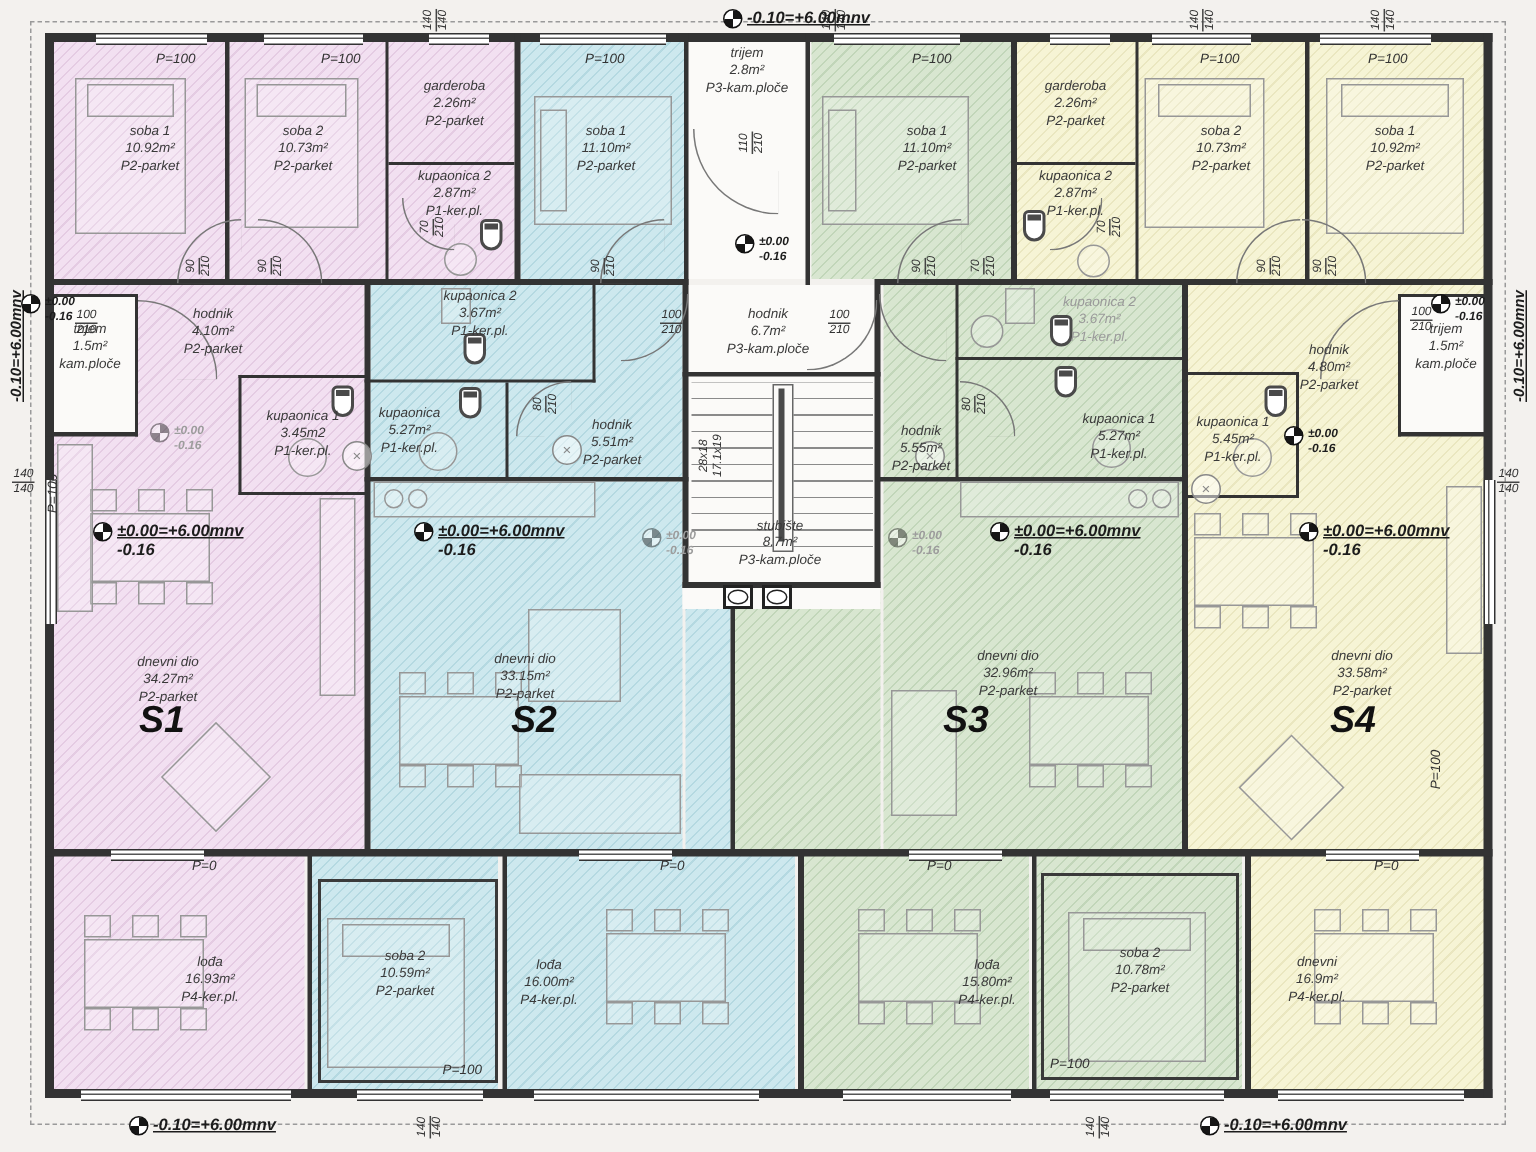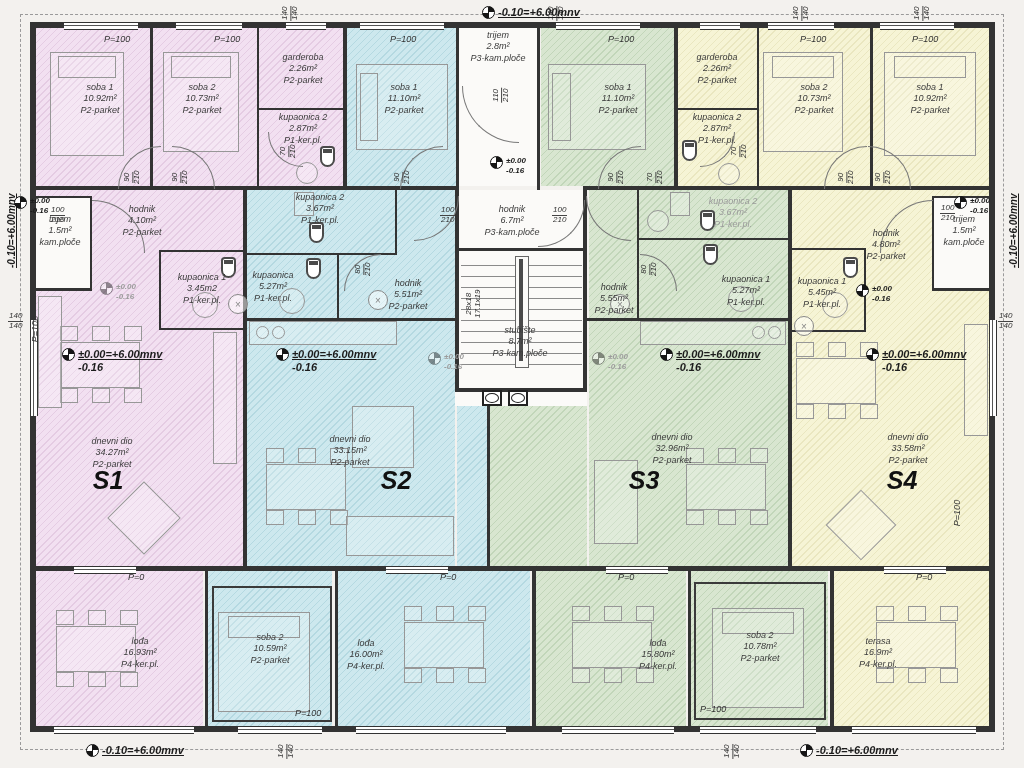--- a/index.html
+++ b/index.html
@@ -388,21 +388,21 @@
   <div class="rl" style="left:270px;top:632px;">
       <span>soba 2</span>
       <span>10.59m²</span>
       <span>P2-parket</span>
     </div>
   <div class="rl" style="left:366px;top:638px;">
       <span>lođa</span>
       <span>16.00m²</span>
       <span>P4-ker.pl.</span>
     </div>
-  <div class="apt" style="left:396px;top:466px;font-style:italic;">S2</div>
+  <div class="apt" style="left:356px;top:466px;font-style:italic;">S2</div>
 
   <div class="rl" style="left:618px;top:82px;">
       <span>soba 1</span>
       <span>11.10m²</span>
       <span>P2-parket</span>
     </div>
   <div class="rl faintlbl" style="left:733px;top:196px;">
       <span>kupaonica 2</span>
       <span>3.67m²</span>
       <span>P1-ker.pl.</span>
@@ -468,37 +468,37 @@
       <span>trijem</span>
       <span>1.5m²</span>
       <span>kam.ploče</span>
     </div>
   <div class="rl" style="left:908px;top:432px;">
       <span>dnevni dio</span>
       <span>33.58m²</span>
       <span>P2-parket</span>
     </div>
   <div class="rl" style="left:878px;top:636px;">
-      <span>terasa</span>
+      <span>dnevni</span>
       <span>16.9m²</span>
       <span>P4-ker.pl.</span>
     </div>
   <div class="apt" style="left:902px;top:466px;">S4</div>
 
   <div class="rl" style="left:498px;top:30px;">
       <span>trijem</span>
       <span>2.8m²</span>
       <span>P3-kam.ploče</span>
     </div>
   <div class="rl" style="left:512px;top:204px;">
       <span>hodnik</span>
       <span>6.7m²</span>
       <span>P3-kam.ploče</span>
     </div>
-  <div class="rl" style="left:520px;top:325px;">
+  <div class="rl" style="left:520px;top:345px;">
       <span>stubište</span>
       <span>8.7m²</span>
       <span>P3-kam.ploče</span>
     </div>
 
   <div class="lvl" style="left:482px;top:6px;">
       <span class="sym"></span>
       <span class="t big">
         <span class="u">-0.10=+6.00mnv</span>
       </span>

